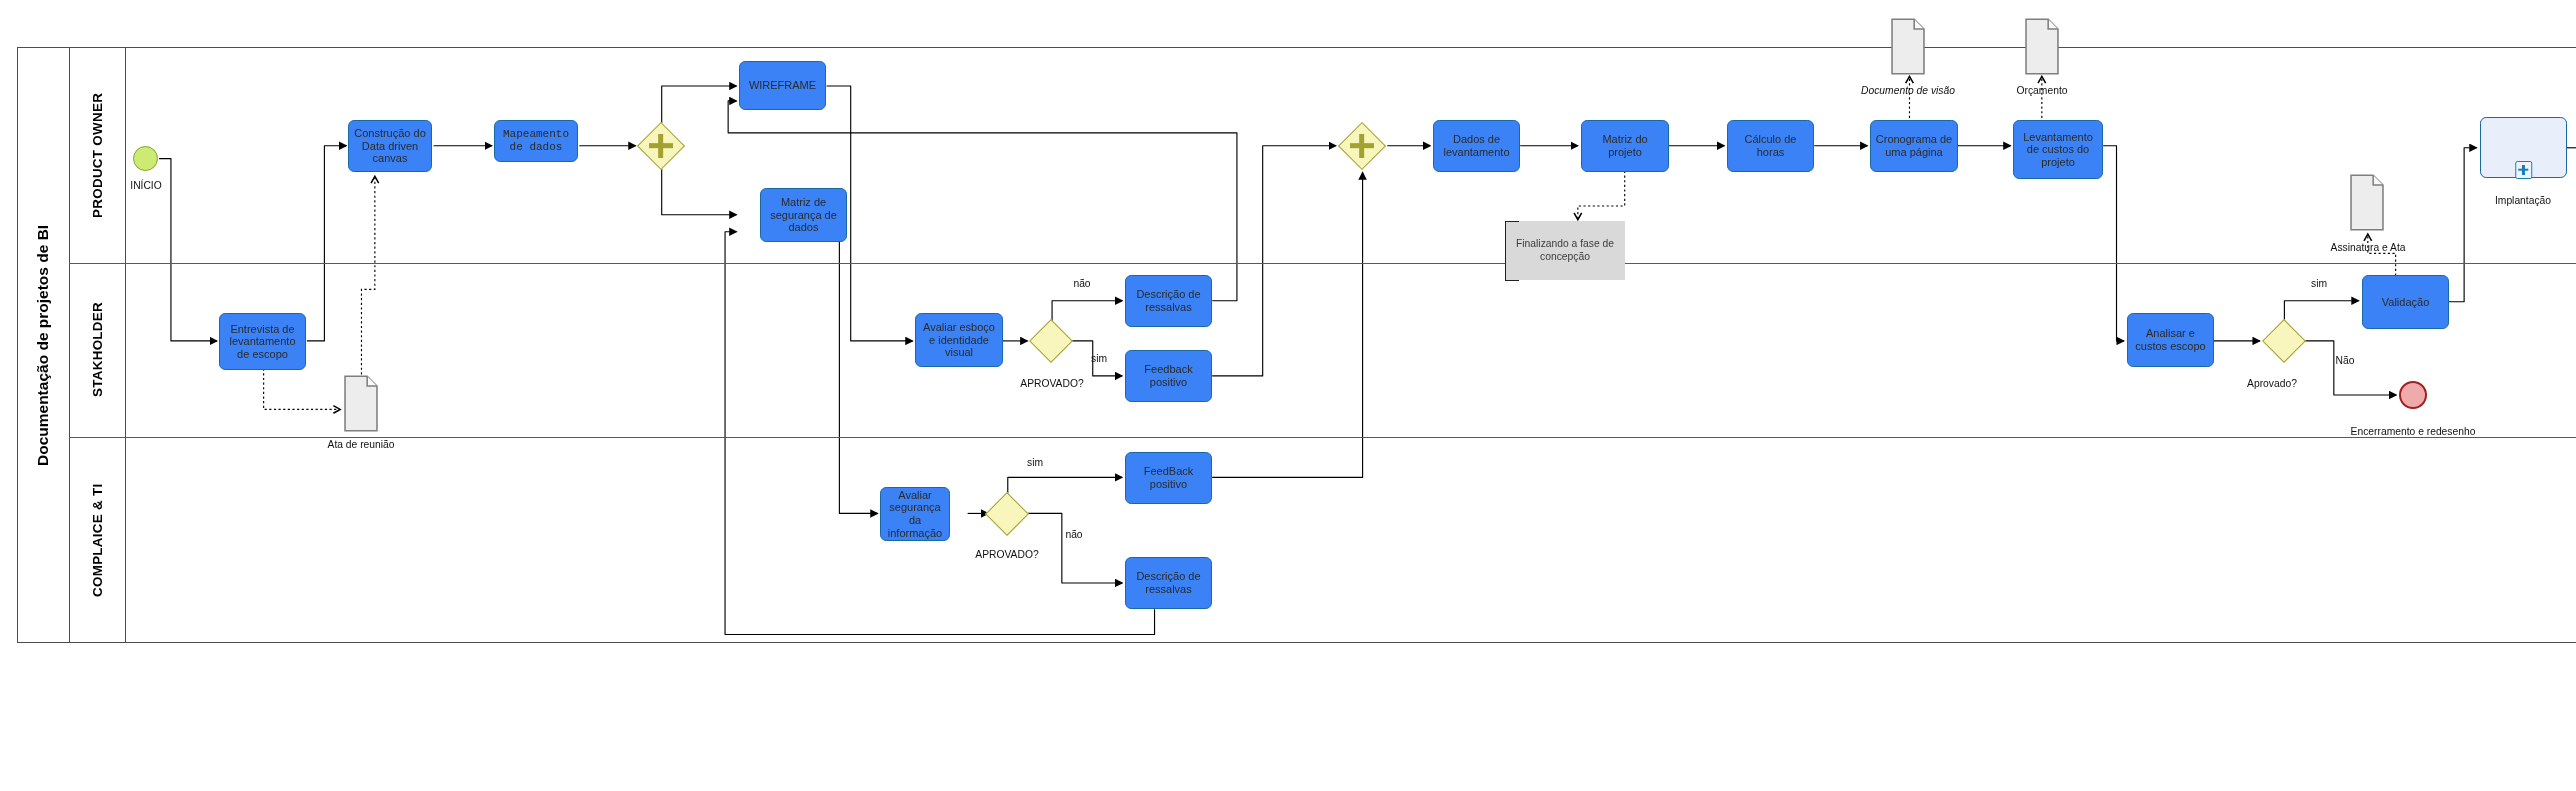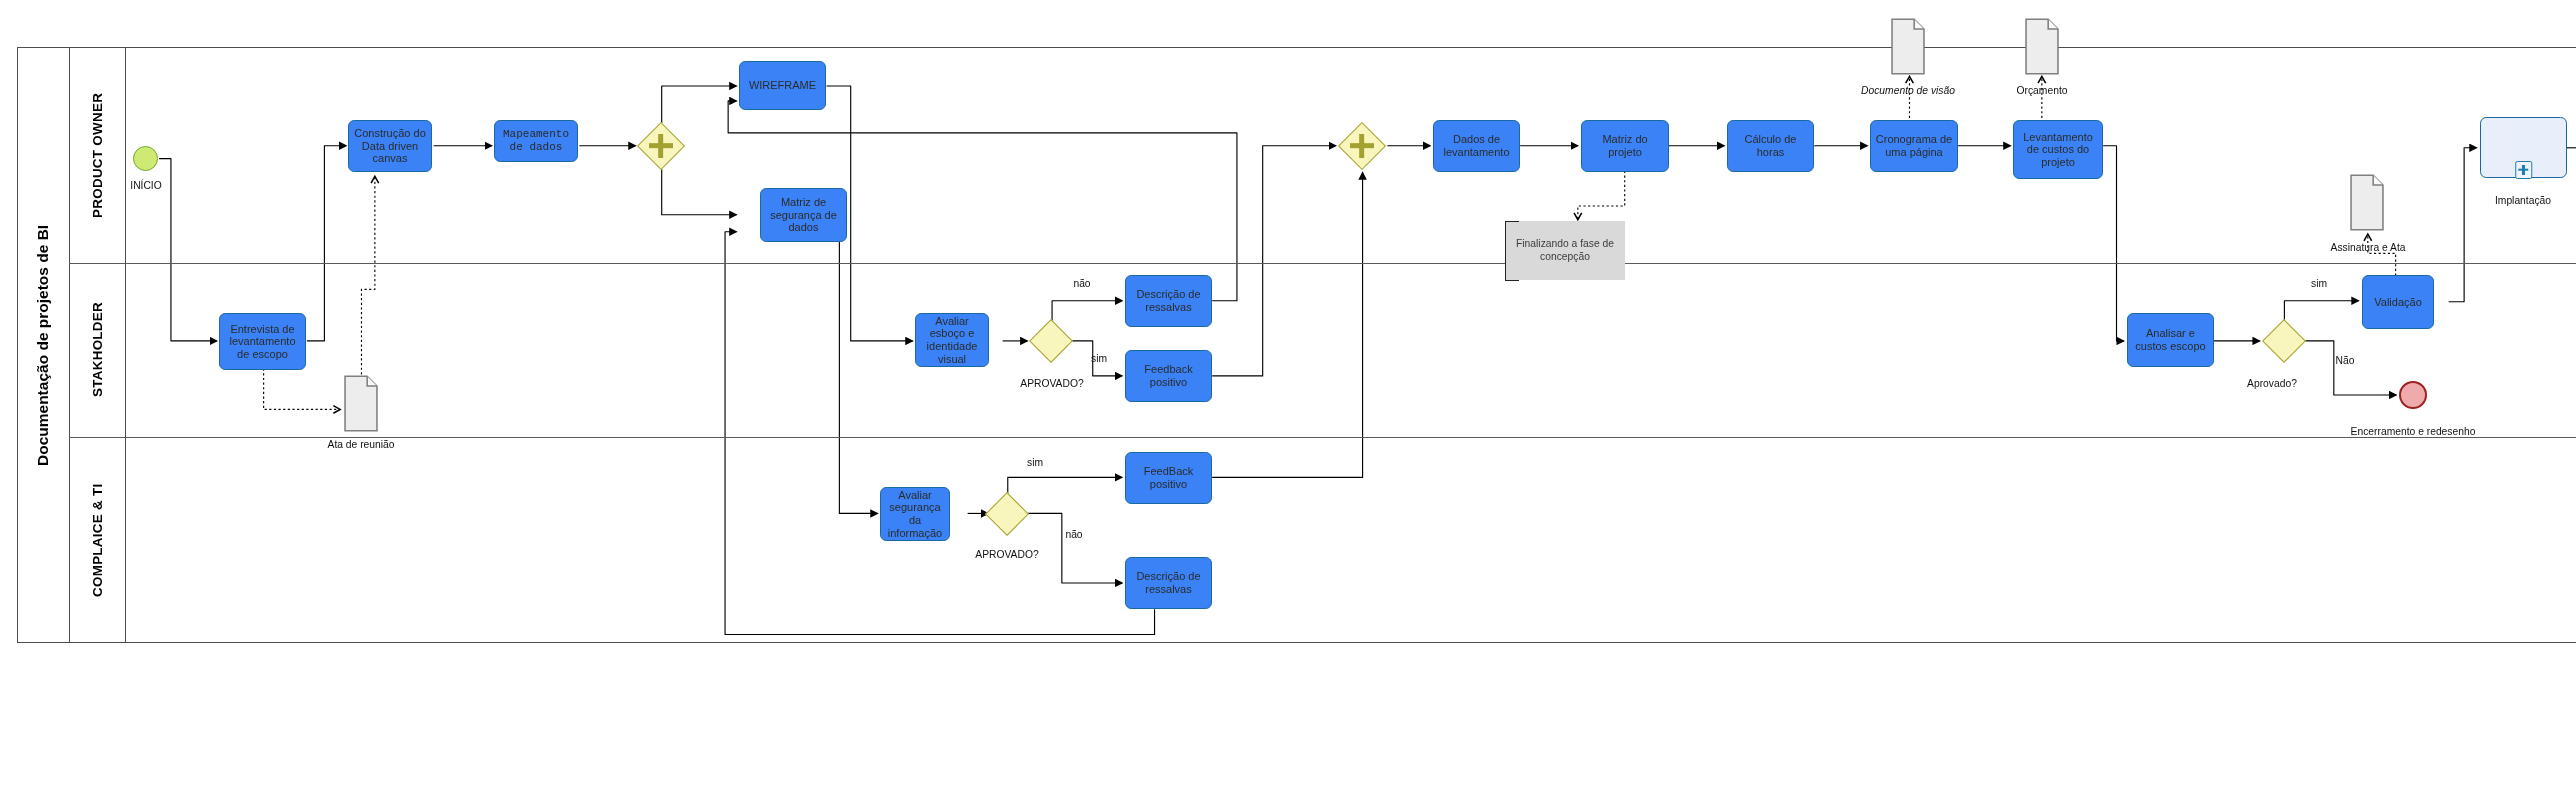--- a/index.html
+++ b/index.html
@@ -152,33 +152,33 @@
     </div>
 
   <div class="subprocess" style="left:2480px;top:117px;width:87px;height:61px;">
     <span class="submarker"></span>
   </div>
   <div class="lbl" style="left:2523px;top:195px;">Implantação</div>
 
   <div class="task" style="left:219px;top:313px;width:87px;height:57px;">
       <span>Entrevista de levantamento de escopo</span>
     </div>
-  <div class="task" style="left:915px;top:313px;width:74px;height:54px;">
+  <div class="task" style="left:915px;top:313px;width:88px;height:54px;">
       <span>Avaliar esboço e identidade visual</span>
     </div>
   <div class="task" style="left:1125px;top:275px;width:87px;height:52px;">
       <span>Descrição de ressalvas</span>
     </div>
   <div class="task" style="left:1125px;top:350px;width:87px;height:52px;">
       <span>Feedback positivo</span>
     </div>
   <div class="task" style="left:2127px;top:313px;width:87px;height:54px;">
       <span>Analisar e custos escopo</span>
     </div>
-  <div class="task" style="left:2362px;top:275px;width:72px;height:54px;">
+  <div class="task" style="left:2362px;top:275px;width:87px;height:54px;">
       <span>Validação</span>
     </div>
 
   <div class="task" style="left:880px;top:487px;width:70px;height:54px;">
       <span>Avaliar segurança da informação</span>
     </div>
   <div class="task" style="left:1125px;top:452px;width:87px;height:52px;">
       <span>FeedBack positivo</span>
     </div>
   <div class="task" style="left:1125px;top:557px;width:87px;height:52px;">

